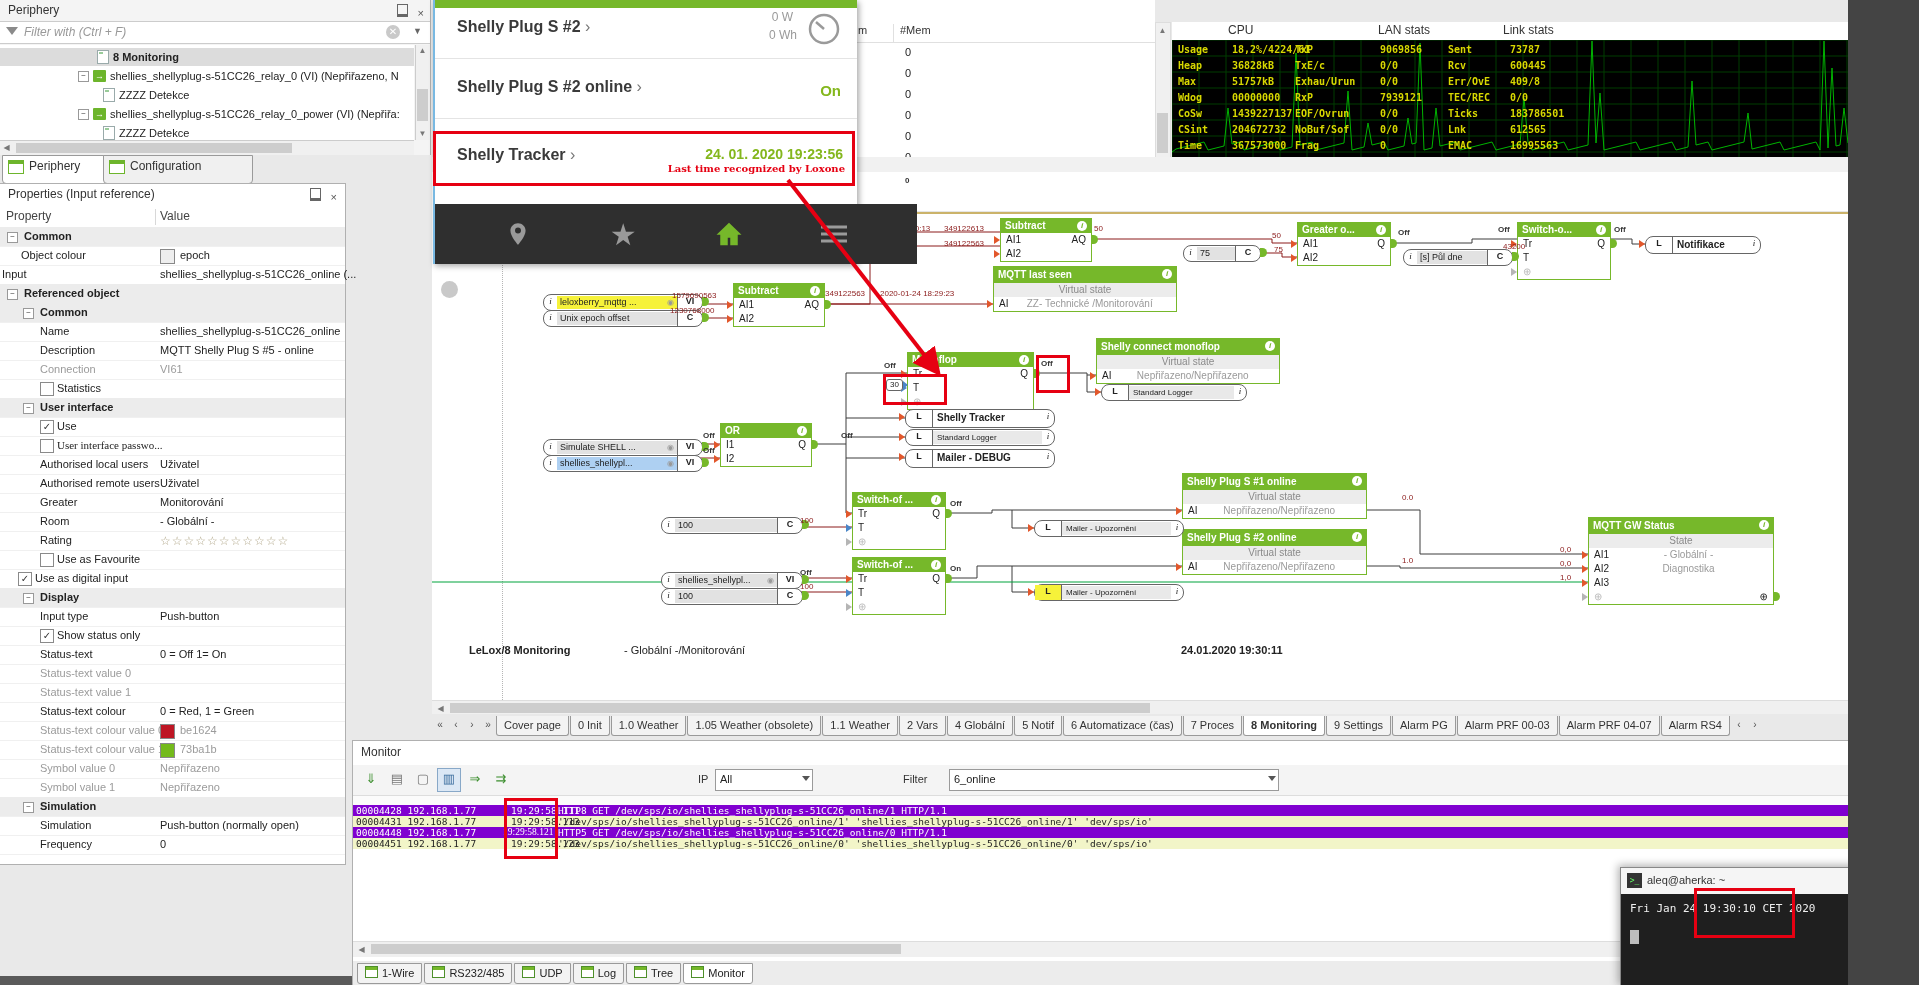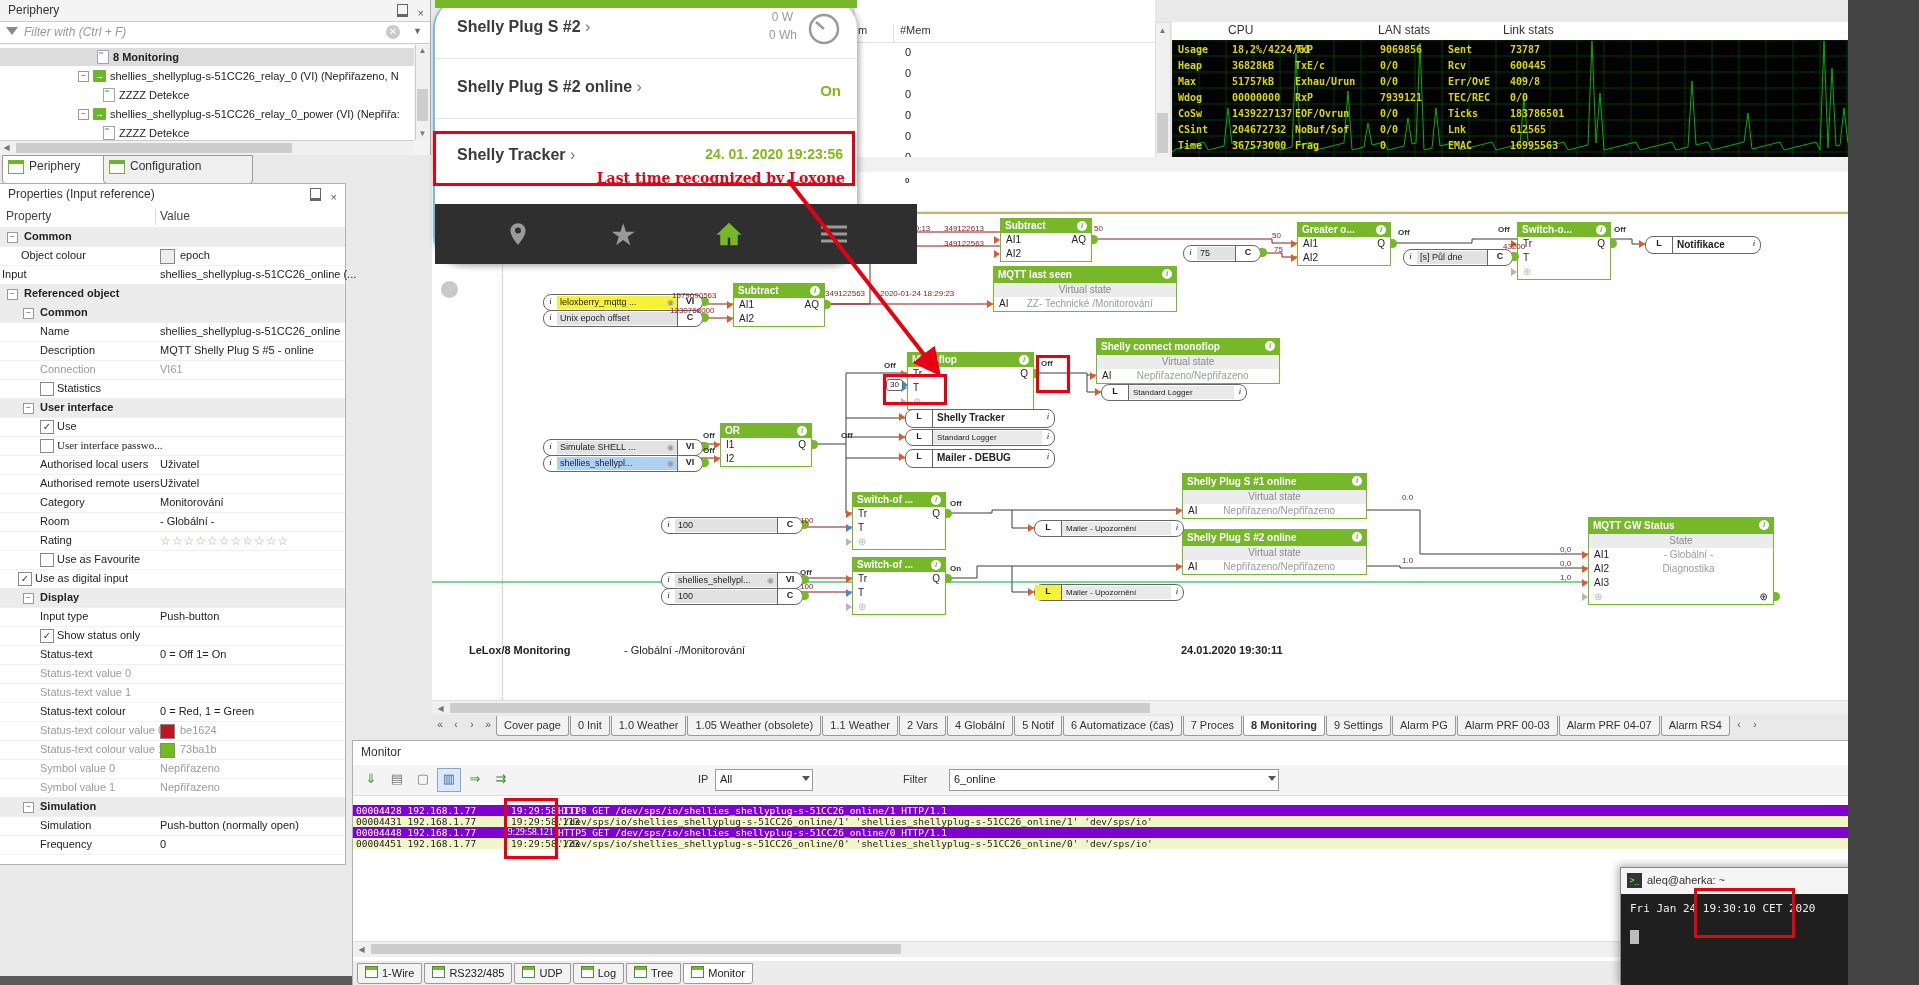--- a/index.html
+++ b/index.html
@@ -126,21 +126,21 @@
   .btab .gic{display:inline-block;width:11px;height:10px;border:1px solid #4e8f2a;background:linear-gradient(#fff,#fff);margin-right:4px;position:relative;top:1px;}
   .btab .gic::after{content:"";position:absolute;left:0;top:0;width:100%;height:3px;background:#76b82a;}
   
   #overlay{left:433px;top:0;width:422px;height:264px;background:#fff;border-left:2px solid #79b9e2;box-shadow:2px 2px 6px rgba(0,0,0,.35);}
   #ovgreen{position:absolute;left:0;top:0;width:422px;height:8px;background:#76b82a;}
   .ovrow{position:absolute;left:0;width:422px;border-bottom:1px solid #e4e4e4;}
   .ovlabel{position:absolute;left:22px;font-size:16px;font-weight:bold;color:#3a3a3a;white-space:nowrap;}
   .chev{color:#777;font-weight:normal;}
   .ovgreenval{position:absolute;font-size:13px;color:#84b71d;font-weight:bold;white-space:nowrap;}
   .ovgrayval{position:absolute;font-size:12px;color:#9a9a9a;white-space:nowrap;}
-  #ovnote{position:absolute;right:12px;top:163px;font-size:14px;font-weight:bold;color:#e60012;font-family:"DejaVu Serif","Liberation Serif",serif;margin-top:7px;}
+  #ovnote{position:absolute;right:12px;top:163px;font-size:10px;font-weight:bold;color:#e60012;font-family:"DejaVu Serif","Liberation Serif",serif;}
   #ovnav{position:absolute;left:0;top:204px;width:422px;height:60px;background:#2f2f2f;display:flex;align-items:center;justify-content:space-around;padding:0 30px;}
   .navic{width:34px;height:34px;display:flex;align-items:center;justify-content:center;}
   
   #term{left:1620px;top:867px;width:299px;height:118px;background:#2b2b2b;border:1px solid #888;box-shadow:-2px -2px 8px rgba(0,0,0,.3);}
   #termbar{position:absolute;left:0;top:0;width:299px;height:26px;background:#f5f5f5;border-bottom:1px solid #ccc;}
   #termtitle{position:absolute;left:26px;top:6px;font-size:11px;color:#333;}
   #termic{position:absolute;left:6px;top:5px;width:15px;height:15px;background:#333;color:#6f6;font-size:8px;line-height:15px;text-align:center;font-family:"DejaVu Sans Mono",monospace;}
   .termbtn{position:absolute;top:6px;font-size:11px;color:#444;}
   #termbody{position:absolute;left:0;top:26px;width:299px;height:92px;background:#1f1f1f;font-family:"DejaVu Sans Mono",monospace;font-size:11px;color:#efefef;}
   #termline1{position:absolute;left:9px;top:8px;white-space:pre;}
@@ -274,21 +274,21 @@
         </div>
         <div class="prow" style="top: 228px;">
           <span class="plabel" style="left: 40px;">Authorised local users</span>
           <span class="pval">Uživatel</span>
         </div>
         <div class="prow" style="top: 247px;">
           <span class="plabel" style="left: 40px;">Authorised remote users</span>
           <span class="pval">Uživatel</span>
         </div>
         <div class="prow" style="top: 266px;">
-          <span class="plabel" style="left: 40px;">Category</span>
+          <span class="plabel" style="left: 40px;">Greater</span>
           <span class="pval">Monitorování</span>
         </div>
         <div class="prow" style="top: 285px;">
           <span class="plabel" style="left: 40px;">Room</span>
           <span class="pval">- Globální -</span>
         </div>
         <div class="prow" style="top: 304px;">
           <span class="plabel" style="left: 40px;">Rating</span>
           <span class="pval stars">☆☆☆☆☆☆☆☆☆☆☆</span>
         </div>
@@ -991,21 +991,21 @@
     <div id="btabs">
         <div class="btab"><span class="gic"></span><span>1-Wire</span></div>
         <div class="btab"><span class="gic"></span><span>RS232/485</span></div>
         <div class="btab"><span class="gic"></span><span>UDP</span></div>
         <div class="btab"><span class="gic"></span><span>Log</span></div>
         <div class="btab"><span class="gic"></span><span>Tree</span></div>
         <div class="btab sel"><span class="gic"></span><span>Monitor</span></div>
       </div>
   </div>
 
-  <div class="abs" id="overlay" style="z-index:60;border-radius:28px;">
+  <div class="abs" id="overlay" style="z-index:60;">
     <div id="ovgreen"></div>
     <div class="ovrow" style="top:8px;height:50px;">
       <span class="ovlabel" style="top:10px;"><span>Shelly Plug S #2</span> <span class="chev">›</span></span>
       <span class="ovgrayval" style="right:64px;top:2px;">0 W</span>
       <span class="ovgrayval" style="right:60px;top:20px;">0 Wh</span>
       <svg width="34" height="34" style="position:absolute;right:16px;top:4px;" viewBox="0 0 34 34">
         <circle cx="17" cy="17" r="14" fill="none" stroke="#9a9a9a" stroke-width="2.5"></circle>
         <line x1="17" y1="17" x2="9" y2="10" stroke="#9a9a9a" stroke-width="2.5"></line>
       </svg>
     </div>

